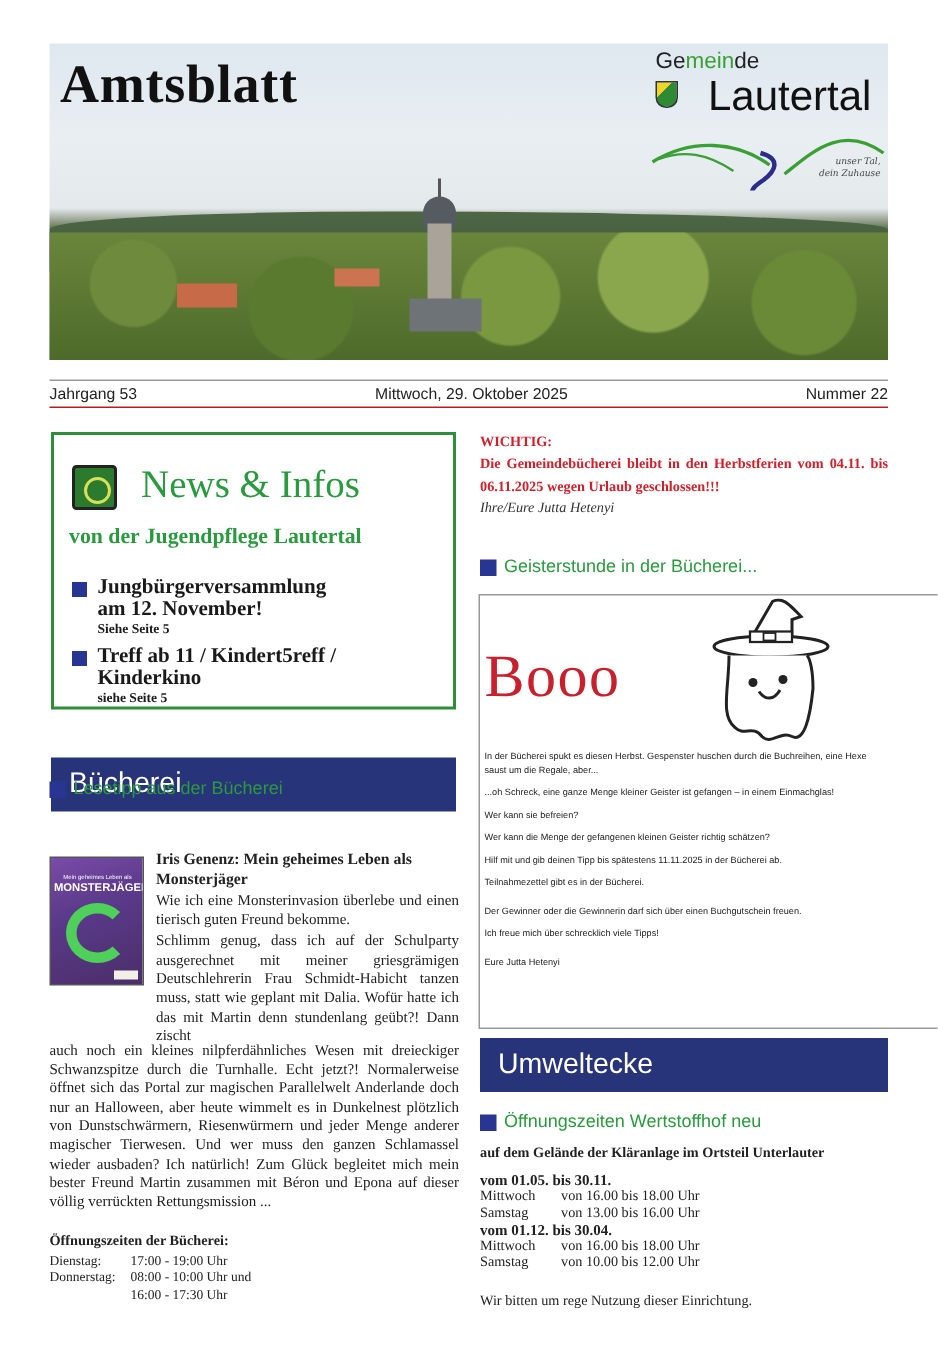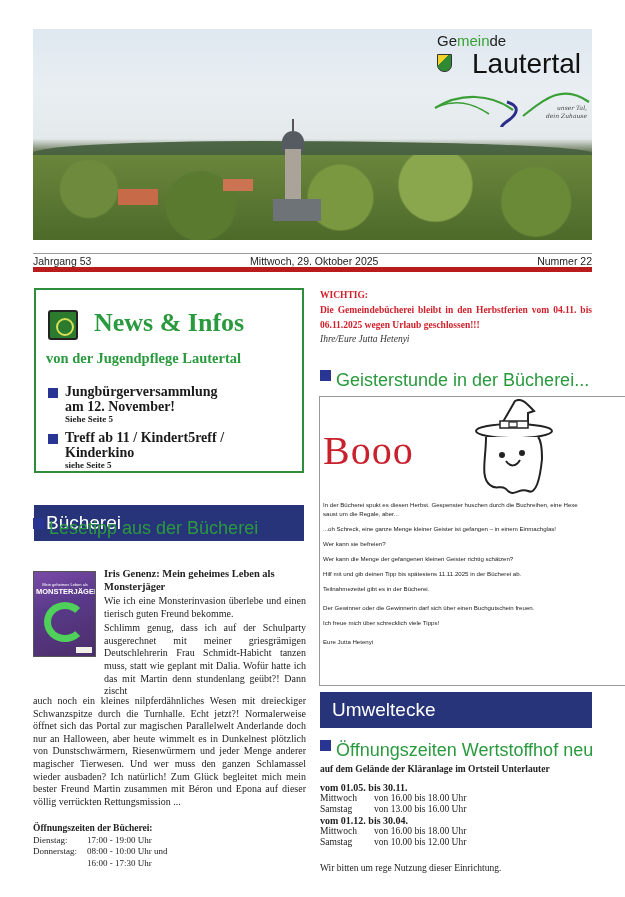--- a/index.html
+++ b/index.html
@@ -28,39 +28,39 @@
   .title { position: absolute; left: 7px; top: 6px; font-family: "Liberation Serif", serif; font-size: 36px; font-weight: bold; color: #111; letter-spacing: 0.5px; }
   .logo { position: absolute; left: 398px; top: 3px; width: 160px; height: 95px; }
   .logo .gem { position: absolute; left: 6px; top: 0; font-family: "Liberation Sans", sans-serif; font-size: 15px; color: #222; }
   .logo .gem .g { color: #3aa035; }
   .logo .laut { position: absolute; left: 41px; top: 16px; font-family: "Liberation Sans", sans-serif; font-size: 28px; color: #111; }
   .logo .crest { position: absolute; left: 6px; top: 22px; width: 15px; height: 18px; background: linear-gradient(135deg, #f1d32a 0 35%, #2f8a34 35% 100%); border: 1px solid #333; border-radius: 0 0 7px 7px; }
   .logo svg { position: absolute; left: 0; top: 40px; }
   .logo .slogan { position: absolute; right: 4px; top: 72px; font-family: "DejaVu Serif", serif; font-style: italic; font-size: 6px; color: #444; text-align: right; line-height: 8px; }
 
   
-  .infobar { position: absolute; left: 33px; top: 253px; width: 559px; height: 19px; border-top: 1px solid #999; border-bottom: 5px solid #b91c1c;
+  .infobar { position: absolute; left: 33px; top: 253px; width: 559px; height: 19px; border-top: 1px solid #999; border-bottom: 1px solid #b91c1c;
     font-family: "Liberation Sans", sans-serif; font-size: 10.5px; color: #222; display: flex; justify-content: space-between; align-items: center; }
 
   
   .newsbox { position: absolute; left: 34px; top: 288px; width: 270px; height: 185px; border: 2px solid #2f8e3c; }
   .news-logo { position: absolute; left: 12px; top: 20px; width: 30px; height: 30px; background: #2b7a2e; border: 2px solid #222; border-radius: 3px; }
   .news-logo::after { content: ""; position: absolute; left: 6px; top: 6px; width: 14px; height: 14px; border: 2px solid #d8e05a; border-radius: 50%; }
-  .news-title { position: absolute; left: 58px; top: 18px; font-size: 26px; font-weight: bold; color: #2a9a3e; }
+  .news-title { position: absolute; left: 58px; top: 18px; font-size: 26px; font-weight: normal; color: #2a9a3e; }
   .news-sub { position: absolute; left: 10px; top: 60px; font-size: 14.5px; font-weight: bold; color: #2a9a3e; }
   .news-item { position: absolute; left: 12px; font-weight: bold; color: #1a1a1a; }
   .news-item .sq { position: absolute; left: 0; top: 4px; width: 10px; height: 10px; background: #283593; }
   .news-item .t { margin-left: 17px; font-size: 14px; line-height: 15px; display: block; }
   .news-item .s { margin-left: 17px; font-size: 9px; display: block; line-height: 11px; }
 
   
   .wichtig { position: absolute; left: 320px; top: 288px; width: 272px; font-size: 9.5px; font-weight: bold; color: #d1202a; line-height: 15px; text-align: justify; }
   .wichtig-sig { position: absolute; left: 320px; top: 334px; font-size: 9.5px; font-style: italic; color: #333; }
 
-  .section-head { position: absolute; font-family: "Liberation Sans", sans-serif; font-size: 18px; color: #2a9a3e; display: flex; align-items: flex-start; }
+  .section-head { position: absolute; font-family: "Liberation Sans", sans-serif; font-size: 12px; color: #2a9a3e; display: flex; align-items: flex-end; }
   .section-head .sq { display: inline-block; width: 11px; height: 11px; background: #283593; margin-right: 5px; }
 
   
   .geist { position: absolute; left: 319px; top: 396px; width: 315px; height: 290px; border: 1px solid #999; }
   .booo { position: absolute; left: 3px; top: 30px; font-family: "Liberation Serif", serif; font-size: 40px; color: #c8202c; letter-spacing: 1px; }
   .ghost { position: absolute; left: 150px; top: 2px; }
   .geist-text { position: absolute; left: 3px; top: 103px; width: 268px; font-family: "Liberation Sans", sans-serif; font-size: 6.1px; color: #222; }
   .geist-text p { line-height: 9px; margin-bottom: 6px; }
   .geist-text p.gap { margin-top: 10px; }
 
@@ -93,20 +93,21 @@
 
 <div class="masthead">
   <div class="hills"></div>
   <div class="trees"></div>
   <div class="roof1"></div>
   <div class="roof2"></div>
   <div class="spire"></div>
   <div class="dome"></div>
   <div class="tower"></div>
   <div class="church"></div>
+  <div class="title">Amtsblatt</div>
   <div class="logo">
     <div class="gem"><span>Ge</span><span class="g">mein</span><span>de</span></div>
     <div class="crest"></div>
     <div class="laut">Lautertal</div>
     <svg width="160" height="55" viewBox="0 0 160 55">
       <path d="M4 36 C30 20, 60 22, 82 38" stroke="#3aa035" stroke-width="2.2" fill="none"></path>
       <path d="M8 34 C25 28, 40 30, 58 42" stroke="#3aa035" stroke-width="1.6" fill="none"></path>
       <path d="M92 44 C110 30, 130 10, 158 30" stroke="#3aa035" stroke-width="2.2" fill="none"></path>
       <path d="M76 30 C90 34, 86 42, 78 48 C72 52, 70 54, 70 58" stroke="#2c2d8a" stroke-width="3" fill="none"></path>
     </svg>

